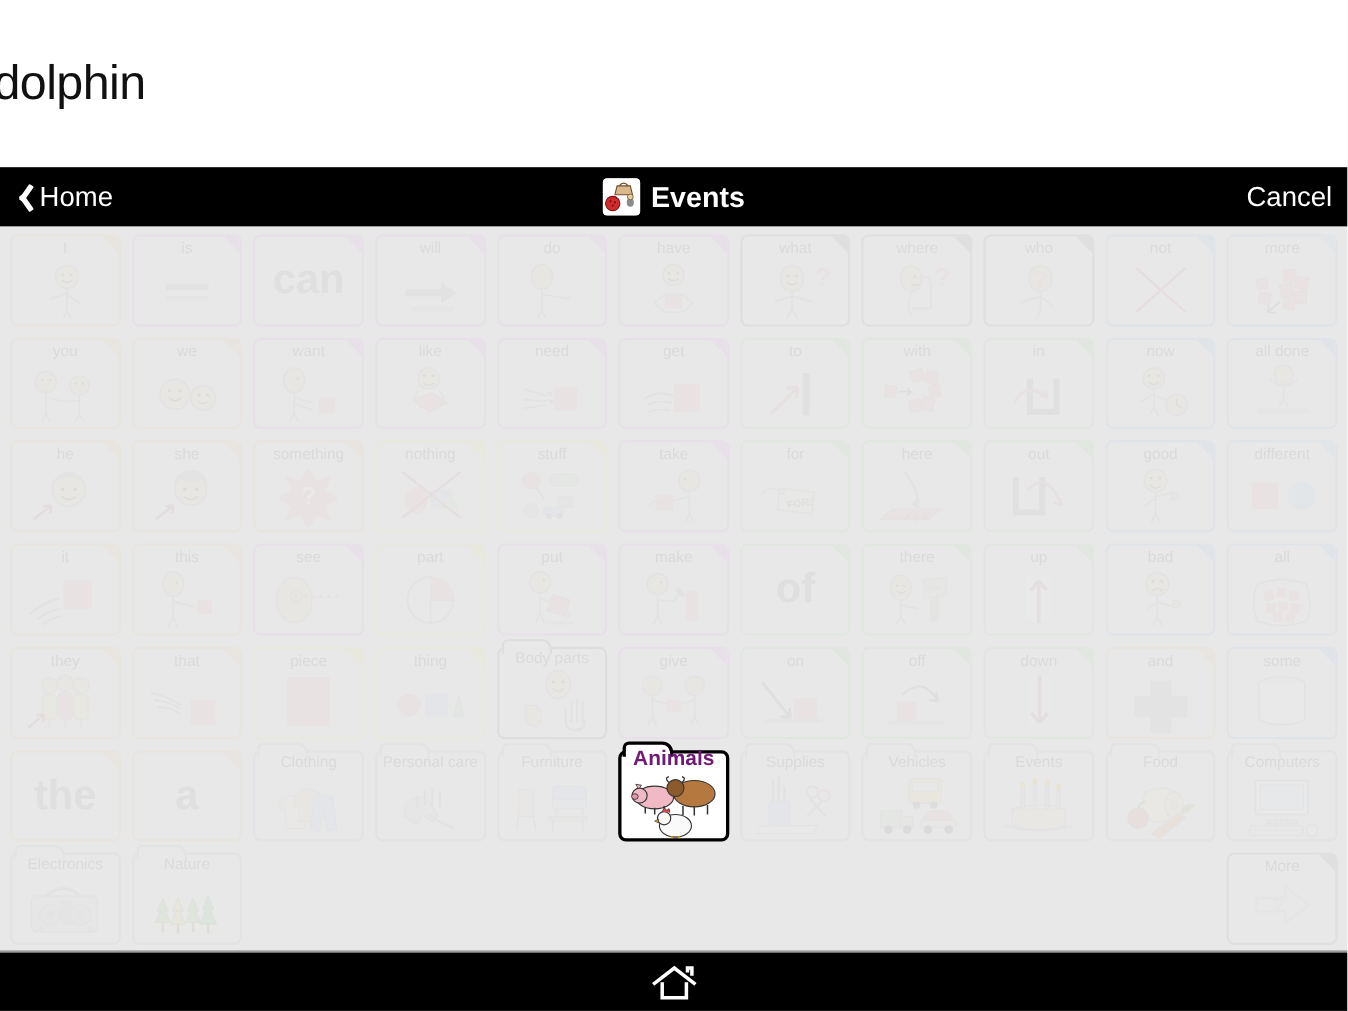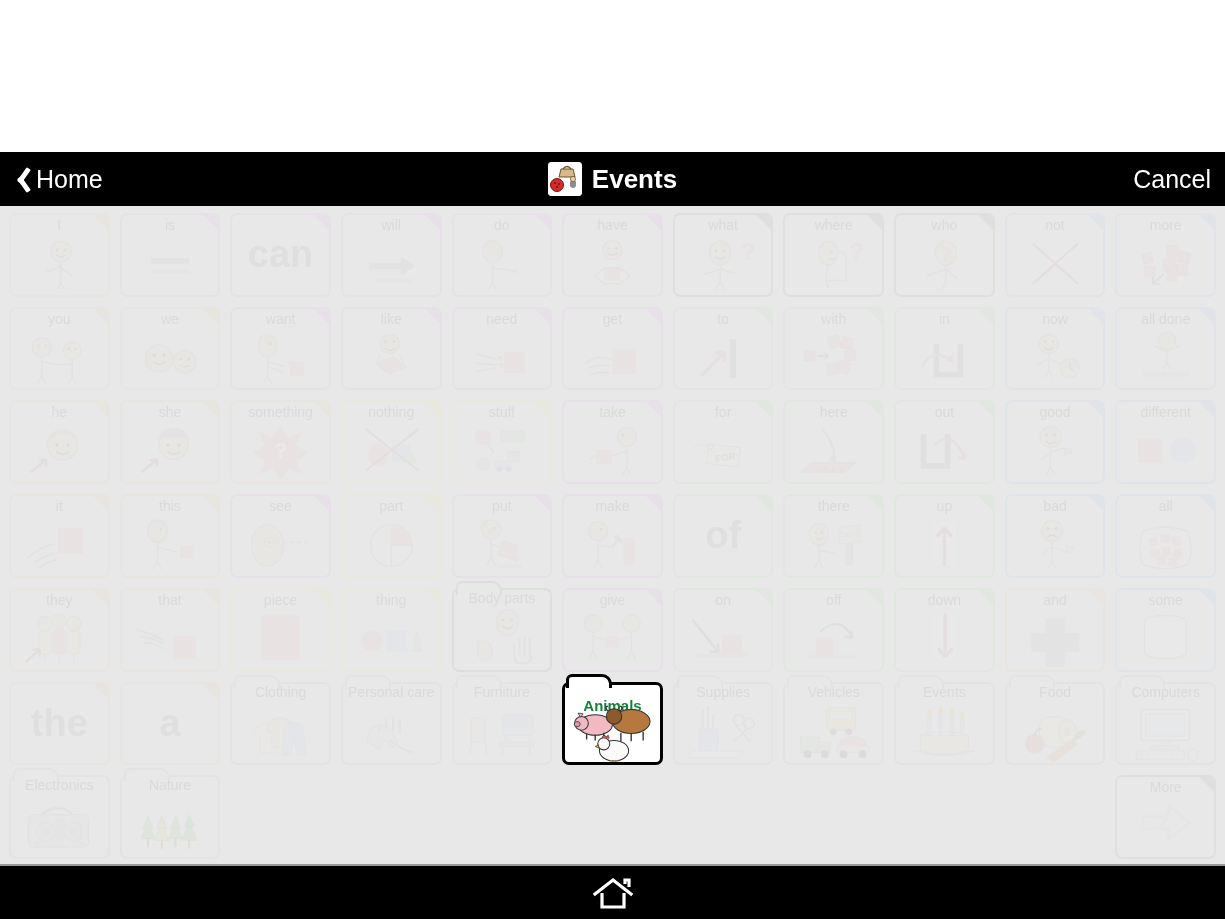--- a/index.html
+++ b/index.html
@@ -136,39 +136,42 @@
   .b-blue    { border-color: #a8cdea; } .b-blue    .corner { --cc:#a8cdea; }
   .b-green   { border-color: #aee0a6; } .b-green   .corner { --cc:#aee0a6; }
   .b-yellow  { border-color: #ece89a; } .b-yellow  .corner { --cc:#ece89a; }
   .b-dgrey   { border-color: #8e8e8e; }
 
   
   .cell.selected { opacity: 1; }
   .cell.selected .fbody { border: 3px solid #000; background:#fff; }
   .cell.selected .ftab  { border: 3px solid #000; background:#fff; top:-8px; }
   .cell.selected .ftab::after { background:#fff; bottom:-4px; height:6px; }
-  .cell.selected .label { color: #15803d; font-weight: bold; font-size: 15px; top: 16px; }
+  .cell.selected .label { color: #701a75; font-weight: bold; font-size: 19px; top: 0; }
 
   
   .morearrow { position:absolute; inset: 18px 10px 4px 10px; }
 
   
   .bottombar {
     position: absolute; left: 0; top: 866px; width: 1225px; height: 53px;
     background: #000;
     display: flex; align-items: center; justify-content: center;
   }
   .home-glyph { width: 44px; height: 34px; cursor: pointer; }
   .divline { position:absolute; left:0; top:864px; width:1225px; height:2px; background:#9b9b9b; }
 </style>
 </head>
 <body>
 
 <div id="app">
 
+  <div class="top-strip">
+    <div class="utterance">dolphin</div>
+  </div>
 
   <div class="navbar">
     <div class="nav-home">
       <span class="chev"></span>
       <span class="nav-home-label">Home</span>
     </div>
     <div class="nav-center">
       <span class="nav-icon">
         <svg viewBox="0 0 34 34">
           <rect x="0" y="0" width="34" height="34" fill="#fff"></rect>

